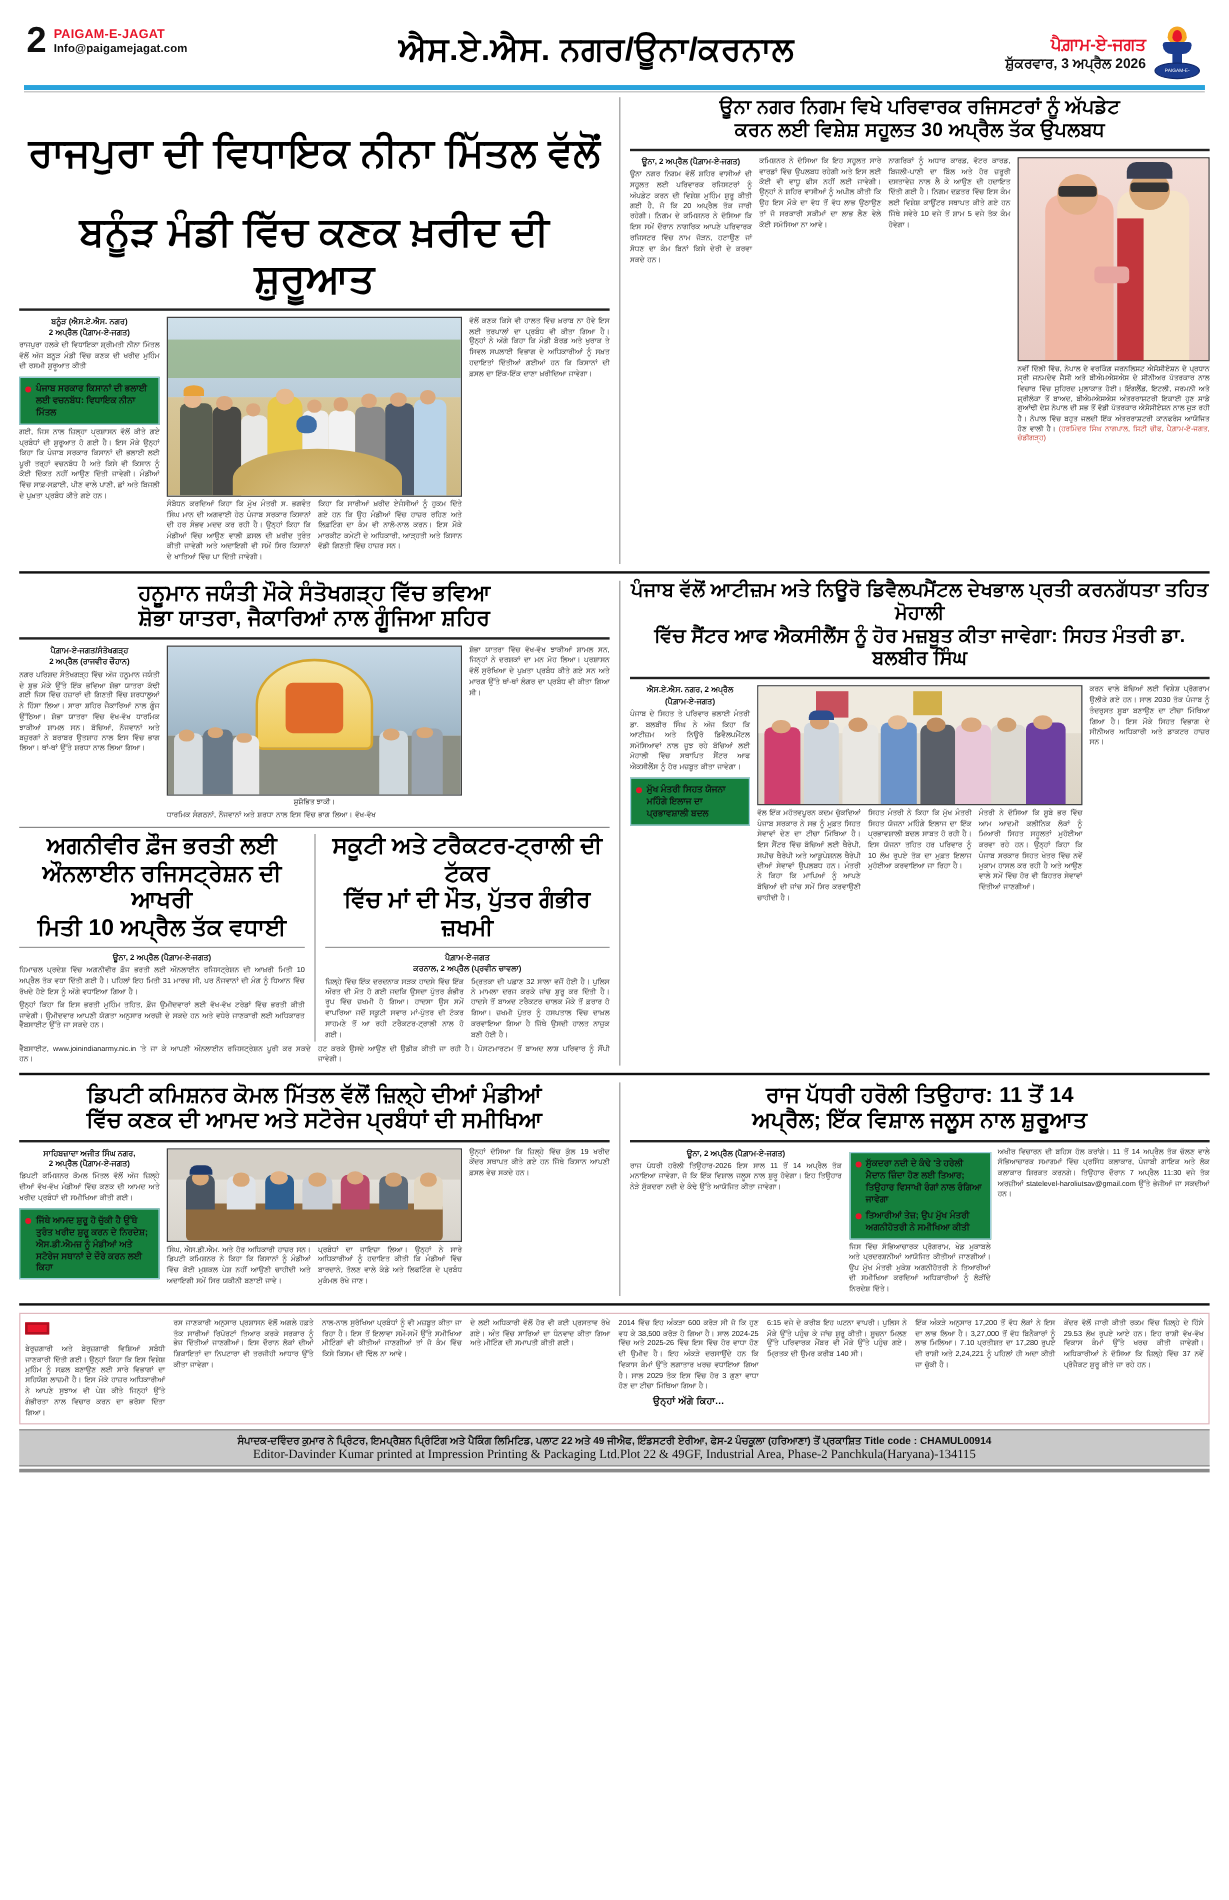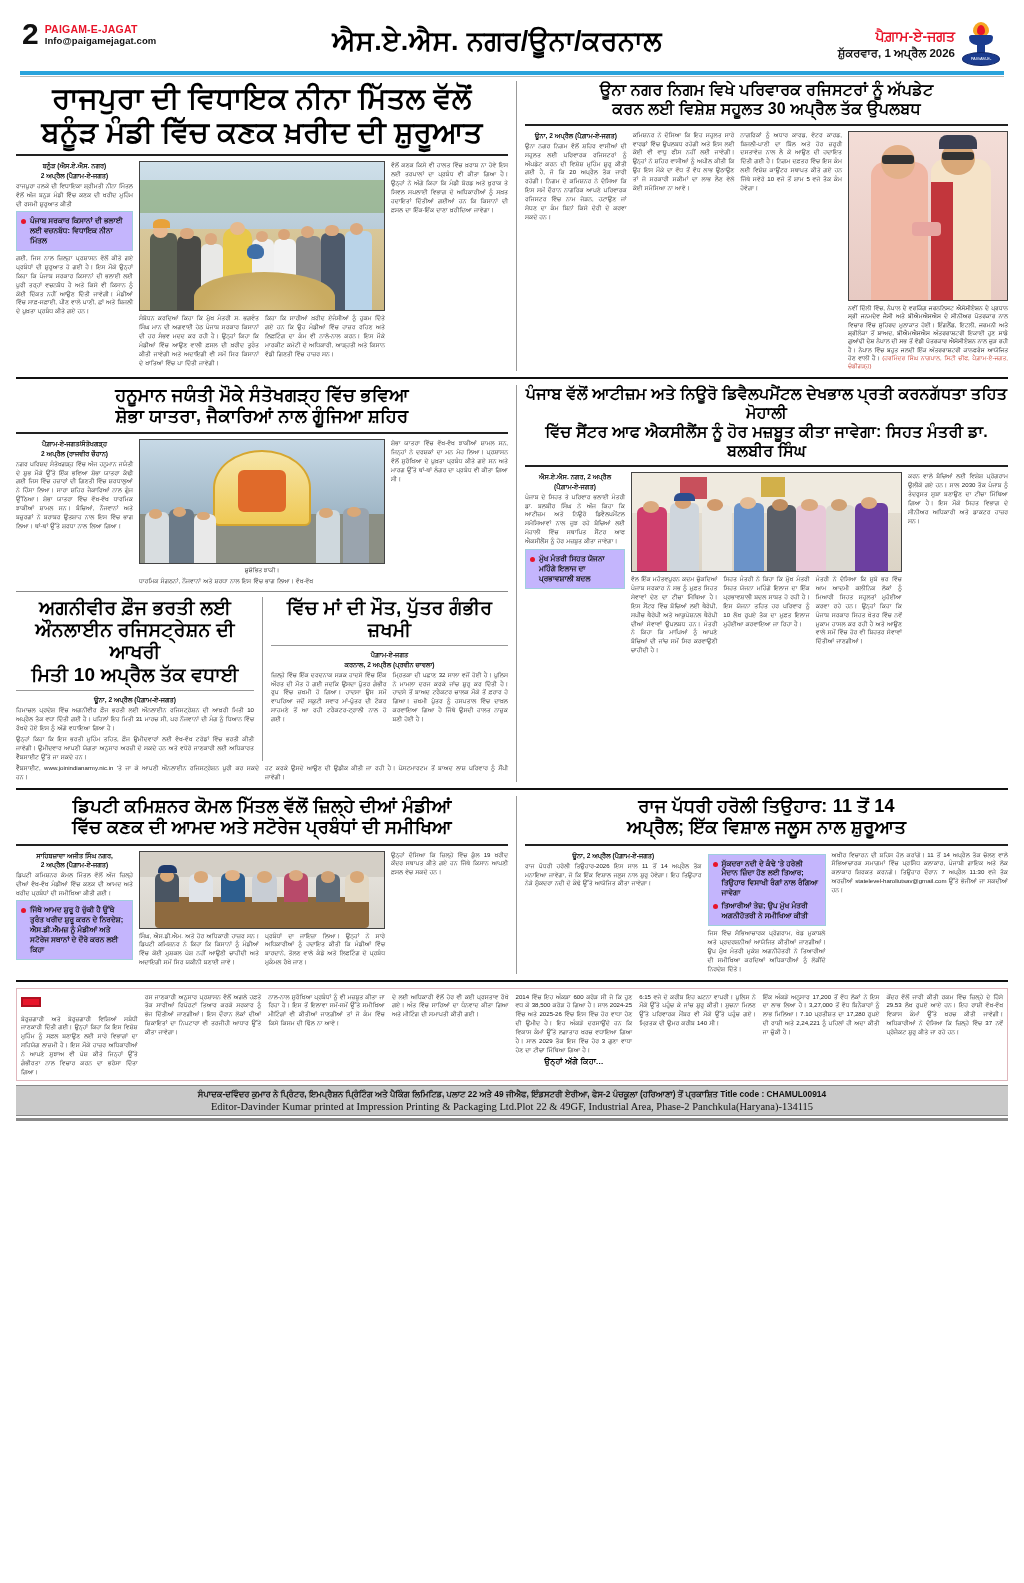--- a/index.html
+++ b/index.html
@@ -74,38 +74,38 @@
   .rule-blue { height: 4px; background: #29a3dc; margin: 3px 4px 0 4px; display:flex;}
   .rule-blue .seg1 { width: 30%; background:#29a3dc;}
   .rule-blue .seg2 { flex:1; background:#29a3dc;}
   .rule-thin { height: 1px; background: #bbb; margin: 1px 4px 4px 4px; }
 
   
   .hl {
     font-weight: bold; color: #000; text-align: center;
     line-height: 1.18; letter-spacing: 0.2px;
   }
-  .hl.xl { font-size: 29px; }
+  .hl.xl { font-size: 33px; margin-top: 27px; }
   .hl.lg { font-size: 18px; }
   .hl.md { font-size: 19px; }
   .hl.sm { font-size: 16px; }
 
   .hr-dark { border: 0; border-top: 2px solid #222; margin: 5px 0 5px 0; }
   .hr-light { border: 0; border-top: 1px solid #999; margin: 4px 0 4px 0; }
 
   .body-col {
     font-size: 6.1px; line-height: 1.45; text-align: justify;
     color: #1a1a1a; hyphens: auto; word-spacing: 0.4px;
   }
   .dateline { font-weight: bold; text-align: center; font-size: 6.6px; line-height:1.4; margin-bottom:2px;}
   .caption { font-size: 6.0px; line-height: 1.4; text-align: justify; }
   .caption .credit { color:#c0392b; }
 
   .bullet-box {
-    background: #c4b5fd; border: 1px solid #9fcede;
+    background: #15803d; border: 1px solid #9fcede;
     padding: 4px 5px 4px 4px; margin: 3px 0;
   }
   .bullet-row { display: flex; gap: 4px; align-items: flex-start; margin-bottom:3px;}
   .bullet-row:last-child { margin-bottom:0; }
   .dot {
     width: 5px; height: 5px; border-radius: 50%;
     background: #e8152a; flex: 0 0 5px; margin-top: 3px;
   }
   .bullet-text { font-size: 7.4px; font-weight: bold; line-height: 1.35; color:#111; }
 
@@ -156,21 +156,21 @@
       <div class="page-number">2</div>
       <div class="mast-brand">
         <div class="brand-name">PAIGAM-E-JAGAT</div>
         <div class="brand-mail">Info@paigamejagat.com</div>
       </div>
     </div>
     <div class="mast-center">ਐਸ.ਏ.ਐਸ. ਨਗਰ/ਊਨਾ/ਕਰਨਾਲ</div>
     <div class="mast-right">
       <div class="mast-right-text">
         <div class="mast-logo-text">ਪੈਗ਼ਾਮ-ਏ-ਜਗਤ</div>
-        <div class="mast-date">ਸ਼ੁੱਕਰਵਾਰ, 1 ਅਪ੍ਰੈਲ 2026</div>
+        <div class="mast-date">ਸ਼ੁੱਕਰਵਾਰ, 3 ਅਪ੍ਰੈਲ 2026</div>
       </div>
       <div class="torch">
         <div class="flame"></div>
           <div class="cup"></div>
           <div class="stem"></div>
         <div class="base"></div>
         <div class="baset">PAIGAM-E-JAGAT</div>
       </div>
     </div>
   </div>
@@ -334,20 +334,21 @@
           <div class="dateline">ਊਨਾ, 2 ਅਪ੍ਰੈਲ (ਪੈਗ਼ਾਮ-ਏ-ਜਗਤ)</div>
           <div class="cols" style="gap:6px;">
             <div class="col">
                 <div class="body-col">ਹਿਮਾਚਲ ਪ੍ਰਦੇਸ਼ ਵਿੱਚ ਅਗਨੀਵੀਰ ਫ਼ੌਜ ਭਰਤੀ ਲਈ ਔਨਲਾਈਨ ਰਜਿਸਟ੍ਰੇਸ਼ਨ ਦੀ ਆਖ਼ਰੀ ਮਿਤੀ 10 ਅਪ੍ਰੈਲ ਤੱਕ ਵਧਾ ਦਿੱਤੀ ਗਈ ਹੈ। ਪਹਿਲਾਂ ਇਹ ਮਿਤੀ 31 ਮਾਰਚ ਸੀ, ਪਰ ਨੌਜਵਾਨਾਂ ਦੀ ਮੰਗ ਨੂੰ ਧਿਆਨ ਵਿੱਚ ਰੱਖਦੇ ਹੋਏ ਇਸ ਨੂੰ ਅੱਗੇ ਵਧਾਇਆ ਗਿਆ ਹੈ।</div>
               </div>
           </div>
           <div class="body-col" style="margin-top:2px;">ਉਨ੍ਹਾਂ ਕਿਹਾ ਕਿ ਇਸ ਭਰਤੀ ਮੁਹਿੰਮ ਤਹਿਤ, ਫ਼ੌਜ ਉਮੀਦਵਾਰਾਂ ਲਈ ਵੱਖ-ਵੱਖ ਟਰੇਡਾਂ ਵਿੱਚ ਭਰਤੀ ਕੀਤੀ ਜਾਵੇਗੀ। ਉਮੀਦਵਾਰ ਆਪਣੀ ਯੋਗਤਾ ਅਨੁਸਾਰ ਅਰਜ਼ੀ ਦੇ ਸਕਦੇ ਹਨ ਅਤੇ ਵਧੇਰੇ ਜਾਣਕਾਰੀ ਲਈ ਅਧਿਕਾਰਤ ਵੈੱਬਸਾਈਟ ਉੱਤੇ ਜਾ ਸਕਦੇ ਹਨ।</div>
         </div>
         <div class="vline"></div>
         <div class="pane">
+          <div class="hl md">ਸਕੂਟੀ ਅਤੇ ਟਰੈਕਟਰ-ਟ੍ਰਾਲੀ ਦੀ ਟੱਕਰ</div>
           <div class="hl md">ਵਿੱਚ ਮਾਂ ਦੀ ਮੌਤ, ਪੁੱਤਰ ਗੰਭੀਰ ਜ਼ਖਮੀ</div>
           <div class="hr-light"></div>
           <div class="dateline" style="white-space:pre-line;">ਪੈਗ਼ਾਮ-ਏ-ਜਗਤ
 ਕਰਨਾਲ, 2 ਅਪ੍ਰੈਲ (ਪ੍ਰਵੀਨ ਚਾਵਲਾ)</div>
           <div class="cols" style="gap:6px;">
             <div class="col">
                 <div class="body-col">ਜ਼ਿਲ੍ਹੇ ਵਿੱਚ ਇੱਕ ਦਰਦਨਾਕ ਸੜਕ ਹਾਦਸੇ ਵਿੱਚ ਇੱਕ ਔਰਤ ਦੀ ਮੌਤ ਹੋ ਗਈ ਜਦਕਿ ਉਸਦਾ ਪੁੱਤਰ ਗੰਭੀਰ ਰੂਪ ਵਿੱਚ ਜ਼ਖਮੀ ਹੋ ਗਿਆ। ਹਾਦਸਾ ਉਸ ਸਮੇਂ ਵਾਪਰਿਆ ਜਦੋਂ ਸਕੂਟੀ ਸਵਾਰ ਮਾਂ-ਪੁੱਤਰ ਦੀ ਟੱਕਰ ਸਾਹਮਣੇ ਤੋਂ ਆ ਰਹੀ ਟਰੈਕਟਰ-ਟ੍ਰਾਲੀ ਨਾਲ ਹੋ ਗਈ।</div>
               </div>
             <div class="col">
                 <div class="body-col">ਮ੍ਰਿਤਕਾ ਦੀ ਪਛਾਣ 32 ਸਾਲਾ ਵਜੋਂ ਹੋਈ ਹੈ। ਪੁਲਿਸ ਨੇ ਮਾਮਲਾ ਦਰਜ ਕਰਕੇ ਜਾਂਚ ਸ਼ੁਰੂ ਕਰ ਦਿੱਤੀ ਹੈ। ਹਾਦਸੇ ਤੋਂ ਬਾਅਦ ਟਰੈਕਟਰ ਚਾਲਕ ਮੌਕੇ ਤੋਂ ਫ਼ਰਾਰ ਹੋ ਗਿਆ। ਜ਼ਖਮੀ ਪੁੱਤਰ ਨੂੰ ਹਸਪਤਾਲ ਵਿੱਚ ਦਾਖ਼ਲ ਕਰਵਾਇਆ ਗਿਆ ਹੈ ਜਿੱਥੇ ਉਸਦੀ ਹਾਲਤ ਨਾਜ਼ੁਕ ਬਣੀ ਹੋਈ ਹੈ।</div>

